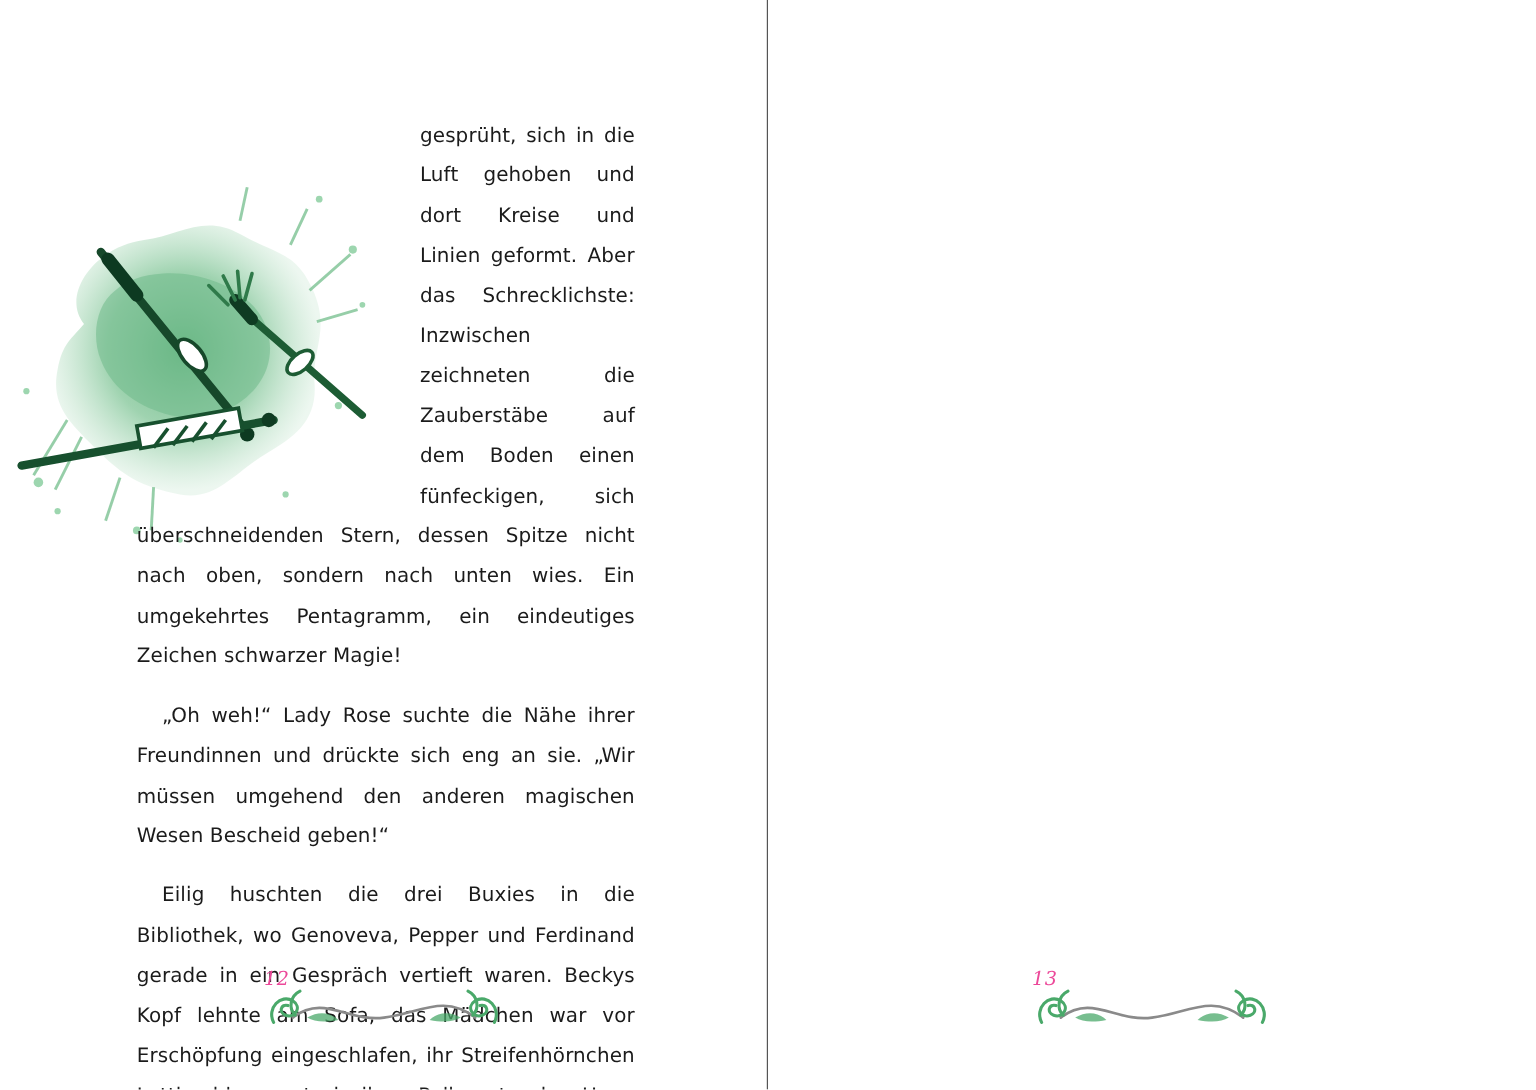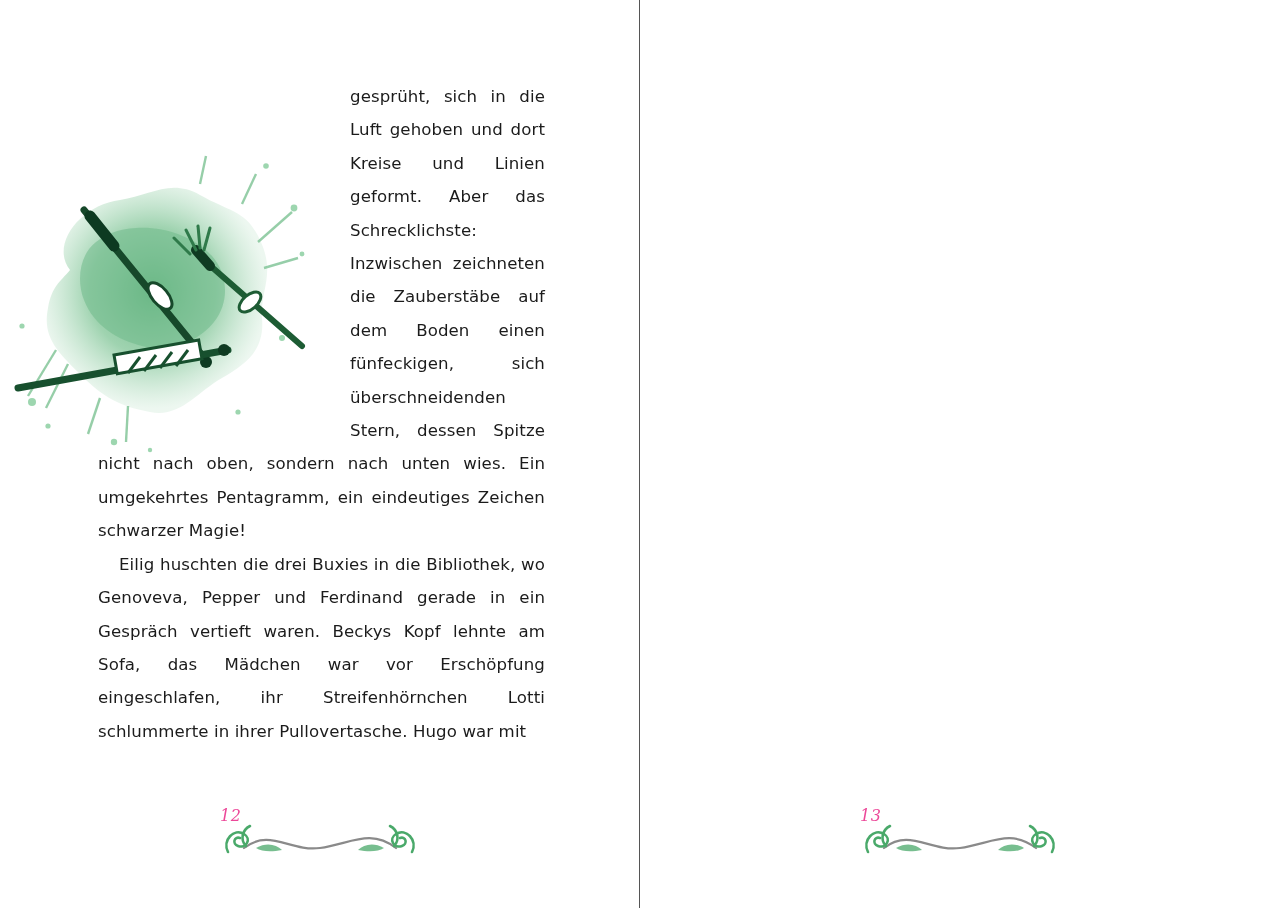--- a/index.html
+++ b/index.html
@@ -44,21 +44,21 @@
     line-height: 33.4px;
     letter-spacing: 0.1px;
     text-align: justify;
     text-justify: inter-word;
     color: #1b1b1b;
     font-weight: 400;
   }
   .page-left .text-col { left: 98px; }
 
   .text-col p {
-    margin: 0;
+    margin: 16px;
   }
   .text-col p.indent {
     text-indent: 21px;
   }
   
   .shape-spacer {
     float: left;
     width: 252px;
     height: 268px;
     margin-top: 76px;
@@ -185,20 +185,21 @@
           <path d="M150 218 L162 202"></path>
           <path d="M166 216 L178 200"></path>
         </g>
         <circle cx="214" cy="200" r="6" fill="#0f3b22"></circle>
       </g>
     </svg>
 
     <div class="text-col">
       <div class="shape-spacer"></div>
       <p>gesprüht, sich in die Luft gehoben und dort Kreise und Linien geformt. Aber das Schrecklichste: Inzwischen zeichneten die Zauberstäbe auf dem Boden einen fünfeckigen, sich überschneidenden Stern, dessen Spitze nicht nach oben, sondern nach unten wies. Ein umgekehrtes Pentagramm, ein eindeutiges Zeichen schwarzer Magie!</p>
+      <p class="indent">„Oh weh!“ Lady Rose suchte die Nähe ihrer Freundinnen und drückte sich eng an sie. „Wir müssen umgehend den anderen magischen Wesen Bescheid geben!“</p>
       <p class="indent">Eilig huschten die drei Buxies in die Bibliothek, wo Genoveva, Pepper und Ferdinand gerade in ein Gespräch vertieft waren. Beckys Kopf lehnte am Sofa, das Mädchen war vor Erschöpfung eingeschlafen, ihr Streifenhörnchen Lotti schlummerte in ihrer Pullovertasche. Hugo war mit</p>
     </div>
 
     <div class="folio">
       <span class="folio-wrap">
         <span class="folio-num">12</span>
         <svg class="folio-orn" viewBox="0 0 200 40" xmlns="http://www.w3.org/2000/svg">
           <g fill="none" stroke="#8a8a8a" stroke-width="2.2" stroke-linecap="round">
             <path d="M24 30 C50 10 70 34 100 30 C130 26 150 10 176 30"></path>
           </g>

